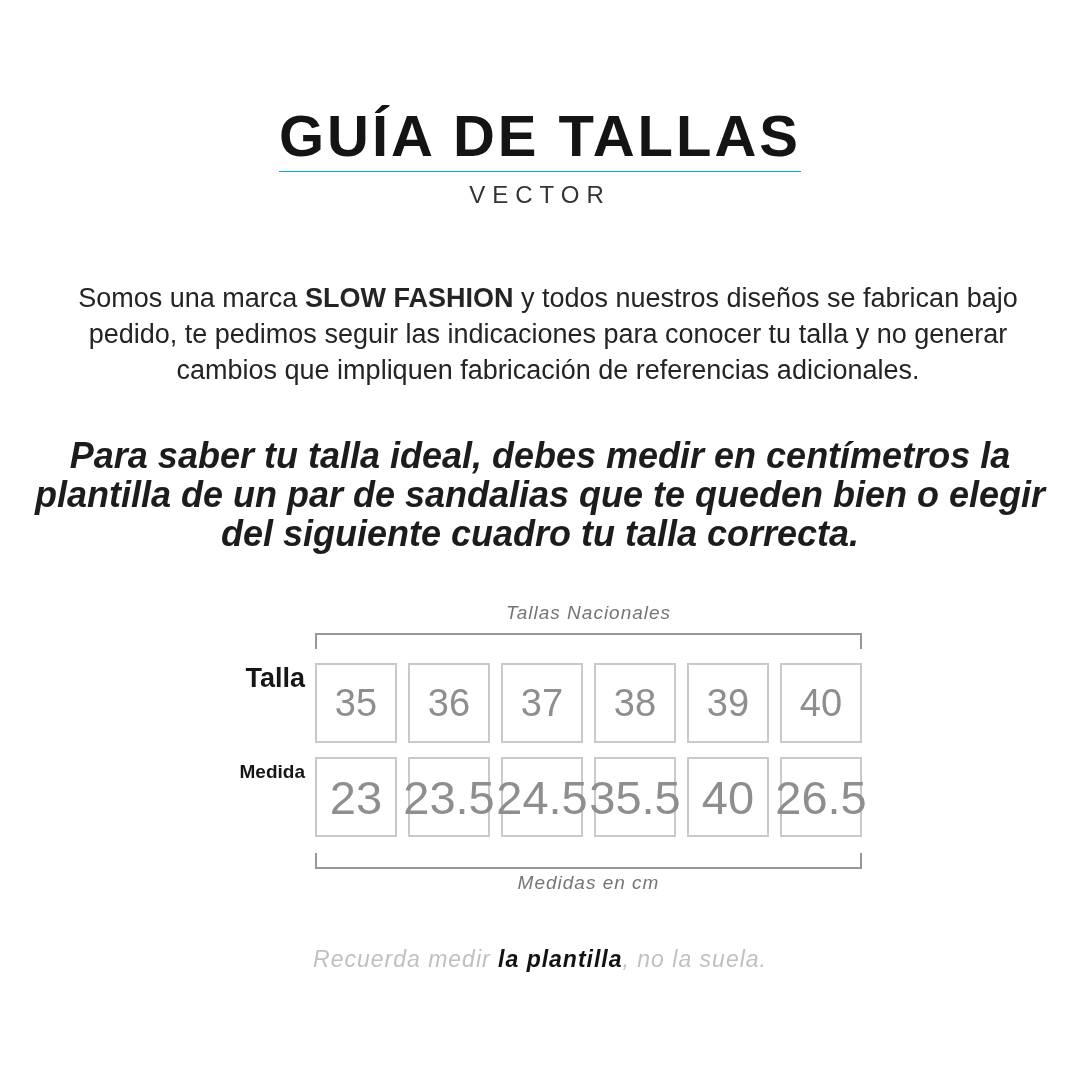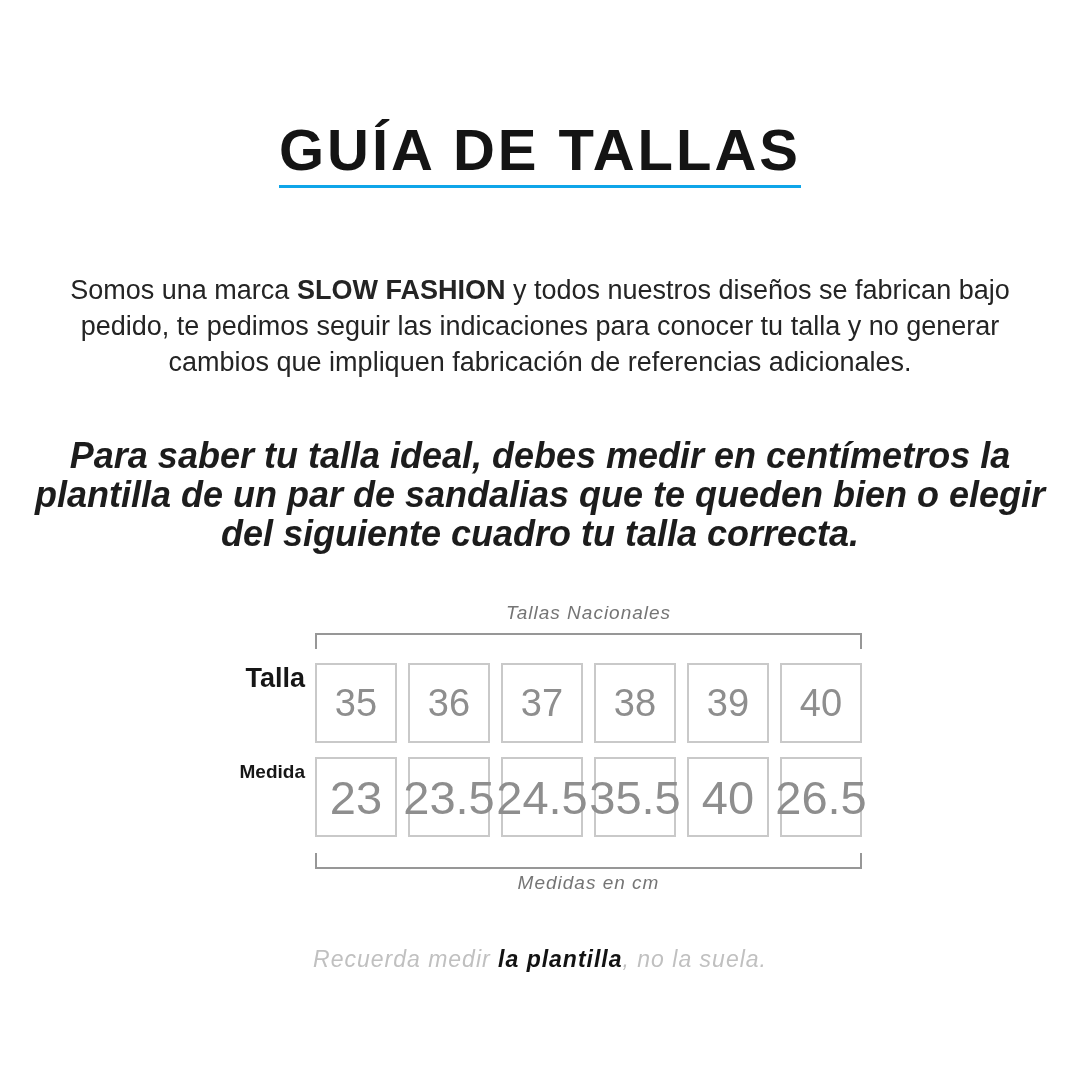--- a/index.html
+++ b/index.html
@@ -16,45 +16,45 @@
   
   .header {
     position: absolute;
     top: 104px;
     left: 0;
     width: 100%;
     text-align: center;
   }
   .title {
     display: inline-block;
-    margin: 16px;
+    margin: 2px;
     font-size: 58px;
     font-weight: bold;
     letter-spacing: 3px;
     color: #141414;
     line-height: 1.05;
-    border-bottom: 3px solid #0ea5e9;
+    border-bottom: 1px solid #0ea5e9;
     padding-bottom: 4px;
   }
   .subtitle {
     margin-top: 7px;
     font-size: 24px;
     font-weight: normal;
     letter-spacing: 7px;
     color: #333333;
   }
 
   
   .intro {
     position: absolute;
     top: 272px;
     left: 50%;
     transform: translateX(-50%);
     width: 1000px;
-    margin: 0;
+    margin: 8px;
     text-align: center;
     font-size: 27px;
     line-height: 36px;
     color: #242424;
   }
   .intro .highlight { font-weight: bold; }
 
   .instructions {
     position: absolute;
     top: 436px;
@@ -156,20 +156,21 @@
   .footer-light  { color: #c0c0c0; }
   .footer-strong { color: #121212; font-weight: bold; }
 </style>
 </head>
 <body>
 
 <div class="canvas">
 
   <div class="header">
     <h1 class="title">GUÍA DE TALLAS</h1>
+    <div class="subtitle">VECTOR</div>
   </div>
 
   <p class="intro"><span>Somos una marca </span><span class="highlight">SLOW FASHION</span><span> y todos nuestros diseños se fabrican bajo pedido, te pedimos seguir las indicaciones para conocer tu talla y no generar cambios que impliquen fabricación de referencias adicionales.</span></p>
 
   <p class="instructions">Para saber tu talla ideal, debes medir en centímetros la plantilla de un par de sandalias que te queden bien o elegir del siguiente cuadro tu talla correcta.</p>
 
   <div class="table-section">
 
     <div class="cap cap-top">Tallas Nacionales</div>
 

